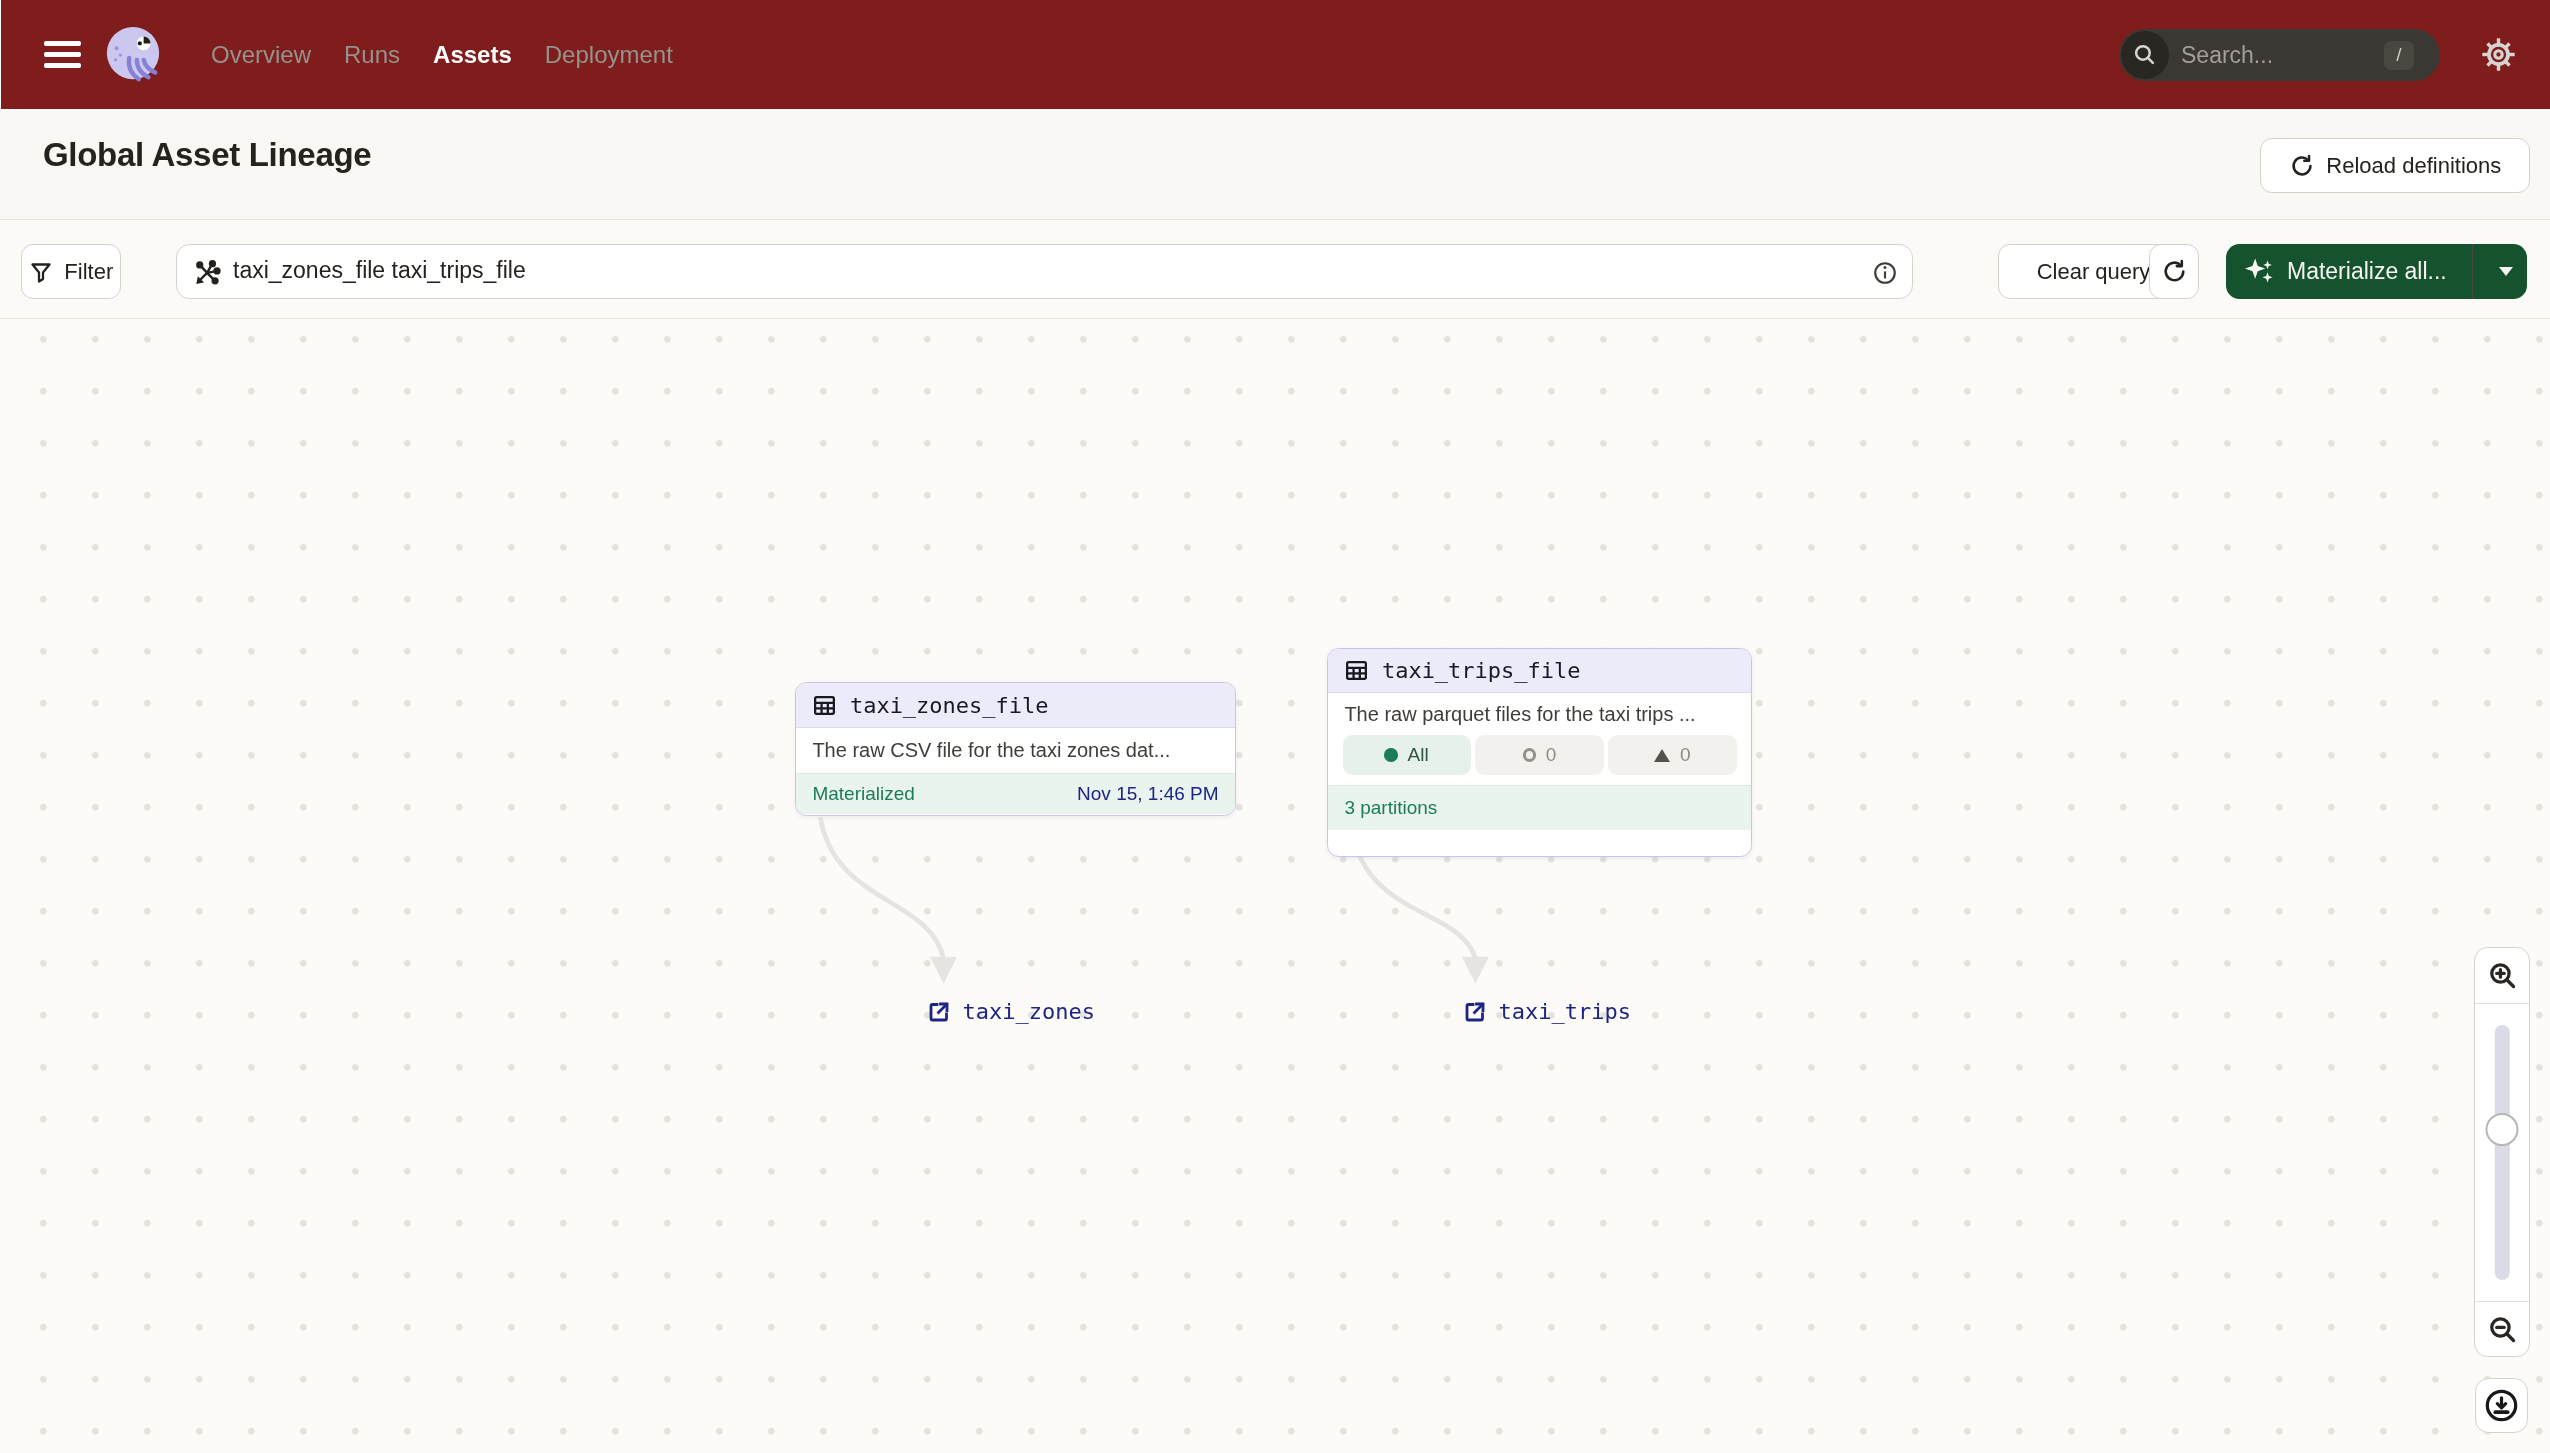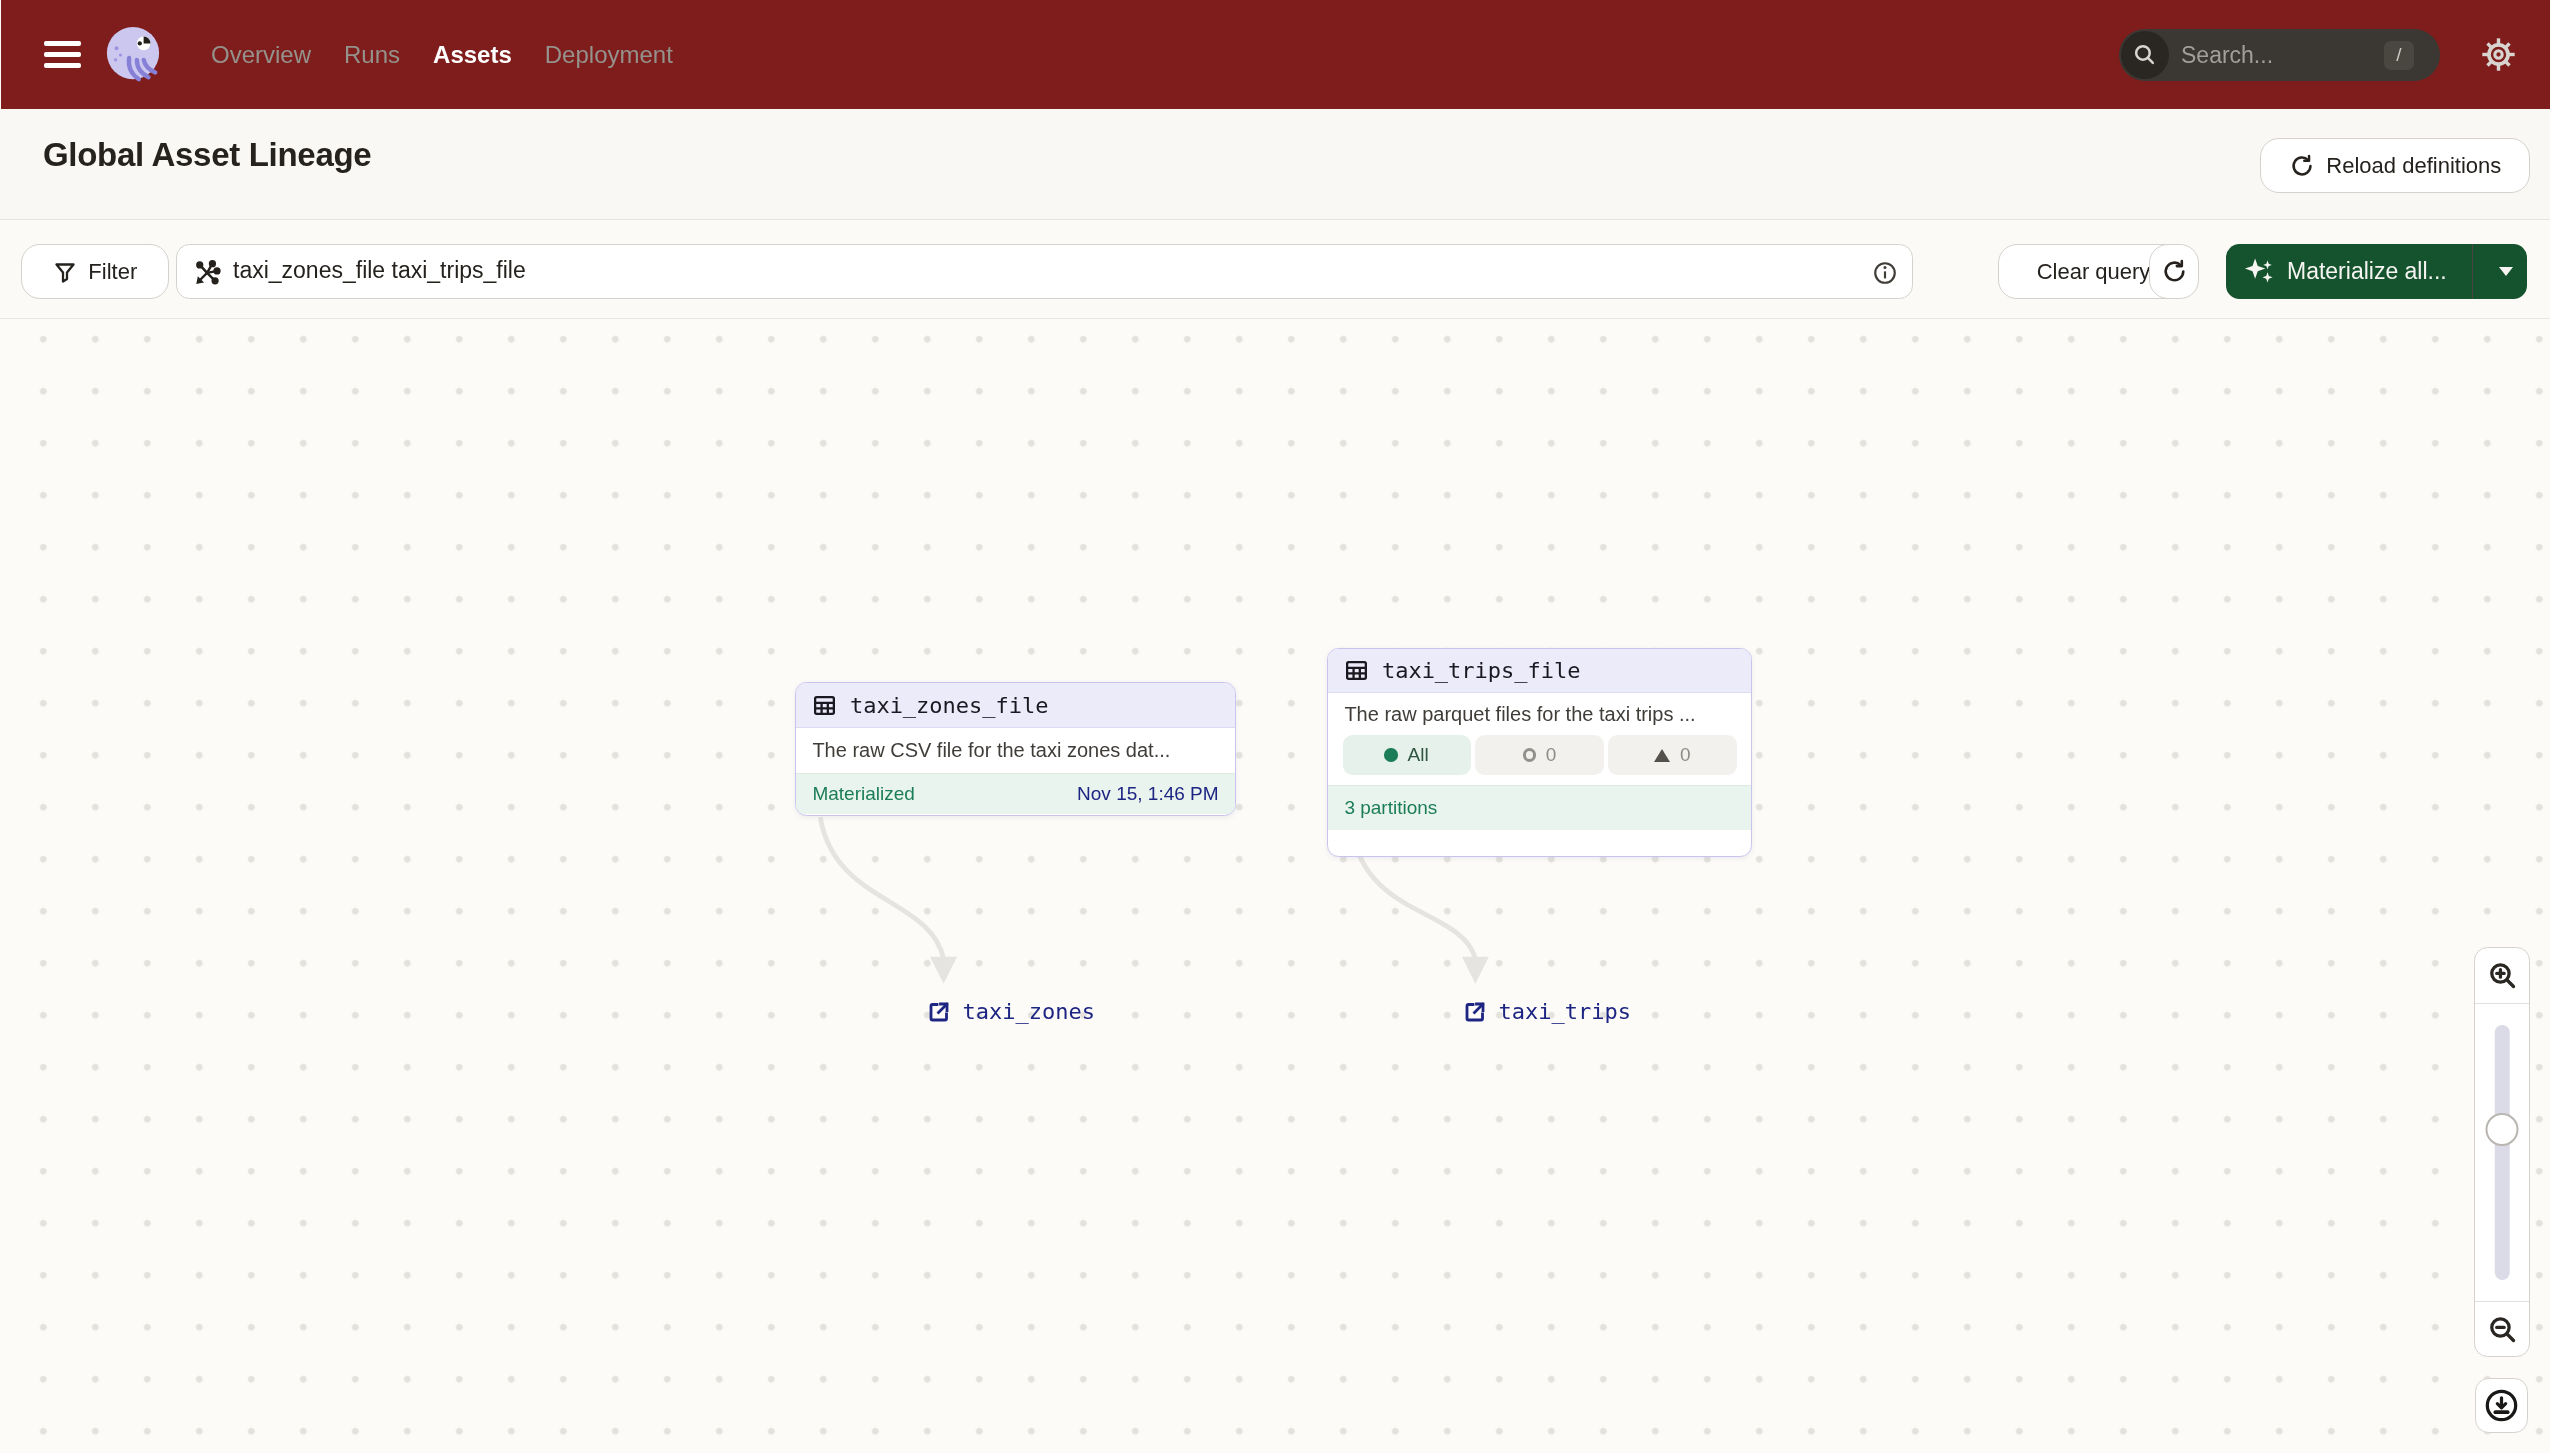--- a/index.html
+++ b/index.html
@@ -18,26 +18,26 @@
   .search-pill { position:absolute; left:2118px; top:29px; width:321px; height:52px; background:#3B3732; border-radius:26px; display:flex; align-items:center; cursor:text; }
   .search-circle { position:absolute; left:1.9px; top:1.9px; width:48px; height:48px; border-radius:50%; background:#2A2723; display:flex; align-items:center; justify-content:center; }
   .search-ph { position:absolute; left:62px; top:0; height:52px; line-height:52px; font-size:23px; color:#A29E98; background:transparent; border:none; outline:none; width:193px; }
   .search-ph::placeholder { color:#A29E98; }
   .keycap { position:absolute; right:26px; top:11.6px; width:30px; height:29px; border-radius:6.7px; background:#4A4640; color:#CDCAC4; font-size:19px; display:flex; align-items:center; justify-content:center; }
   .gear { position:absolute; left:2479px; top:36px; width:37px; height:37px; cursor:pointer; }
 
   
   .titlebar { position:absolute; left:0; top:109px; width:2550px; height:111px; background:#F9F8F5; border-bottom:1px solid #E7E5E0; }
   .page-title { position:absolute; left:43px; top:27px; font-size:33px; font-weight:700; color:#26231E; letter-spacing:-0.3px; }
-  .btn { background:#FFFFFF; border:1.4px solid #D5D2CD; border-radius:19px; color:#25221E; font-size:22px; display:flex; align-items:center; justify-content:center; gap:11.6px; cursor:pointer; font-family:"Liberation Sans", sans-serif; }
+  .btn { background:#FFFFFF; border:1.4px solid #D5D2CD; border-radius:12px; color:#25221E; font-size:22px; display:flex; align-items:center; justify-content:center; gap:11.6px; cursor:pointer; font-family:"Liberation Sans", sans-serif; }
   .reload-btn { position:absolute; left:2260px; top:29px; width:270px; height:55px; }
 
   
   .toolbar { position:absolute; left:0; top:221px; width:2550px; height:98px; background:#FBFAF7; border-bottom:1px solid #E8E6E1; }
-  .filter-btn { position:absolute; left:21px; top:23px; width:148px; height:55px; }
+  .filter-btn { position:absolute; left:21px; top:23px; width:100px; height:55px; }
   .query-box { position:absolute; left:176px; top:23px; width:1737px; height:55px; background:#FFFFFF; border:1.4px solid #D5D2CD; border-radius:13.5px; display:flex; align-items:center; }
   .query-input { position:absolute; left:56px; top:1.9px; width:1590px; height:48px; border:none; outline:none; font-size:23px; color:#25221E; background:transparent; font-family:"Liberation Sans", sans-serif; }
   .clear-btn { position:absolute; left:1998px; top:23px; width:191px; height:55px;justify-content:center; }
   .refresh-btn { position:absolute; left:2149px; top:23px; width:50px; height:55px; }
   .materialize-btn { position:absolute; left:2226px; top:23px; width:301px; height:55px; background:#14532d; border-radius:13.5px; display:flex; align-items:center; cursor:pointer; }
   .materialize-label { color:#F6F5F2; font-size:23px; margin-left:9.6px; }
   .mat-divider { position:absolute; left:246px; top:0; width:1.4px; height:55px; background:#4A4540; }
   .mat-caret { position:absolute; left:260px; top:0; width:40px; height:55px; display:flex; align-items:center; justify-content:center; }
   .mat-caret:after { content:""; width:0; height:0; border-left:7.7px solid transparent; border-right:7.7px solid transparent; border-top:9.6px solid #F6F5F2; }
 

